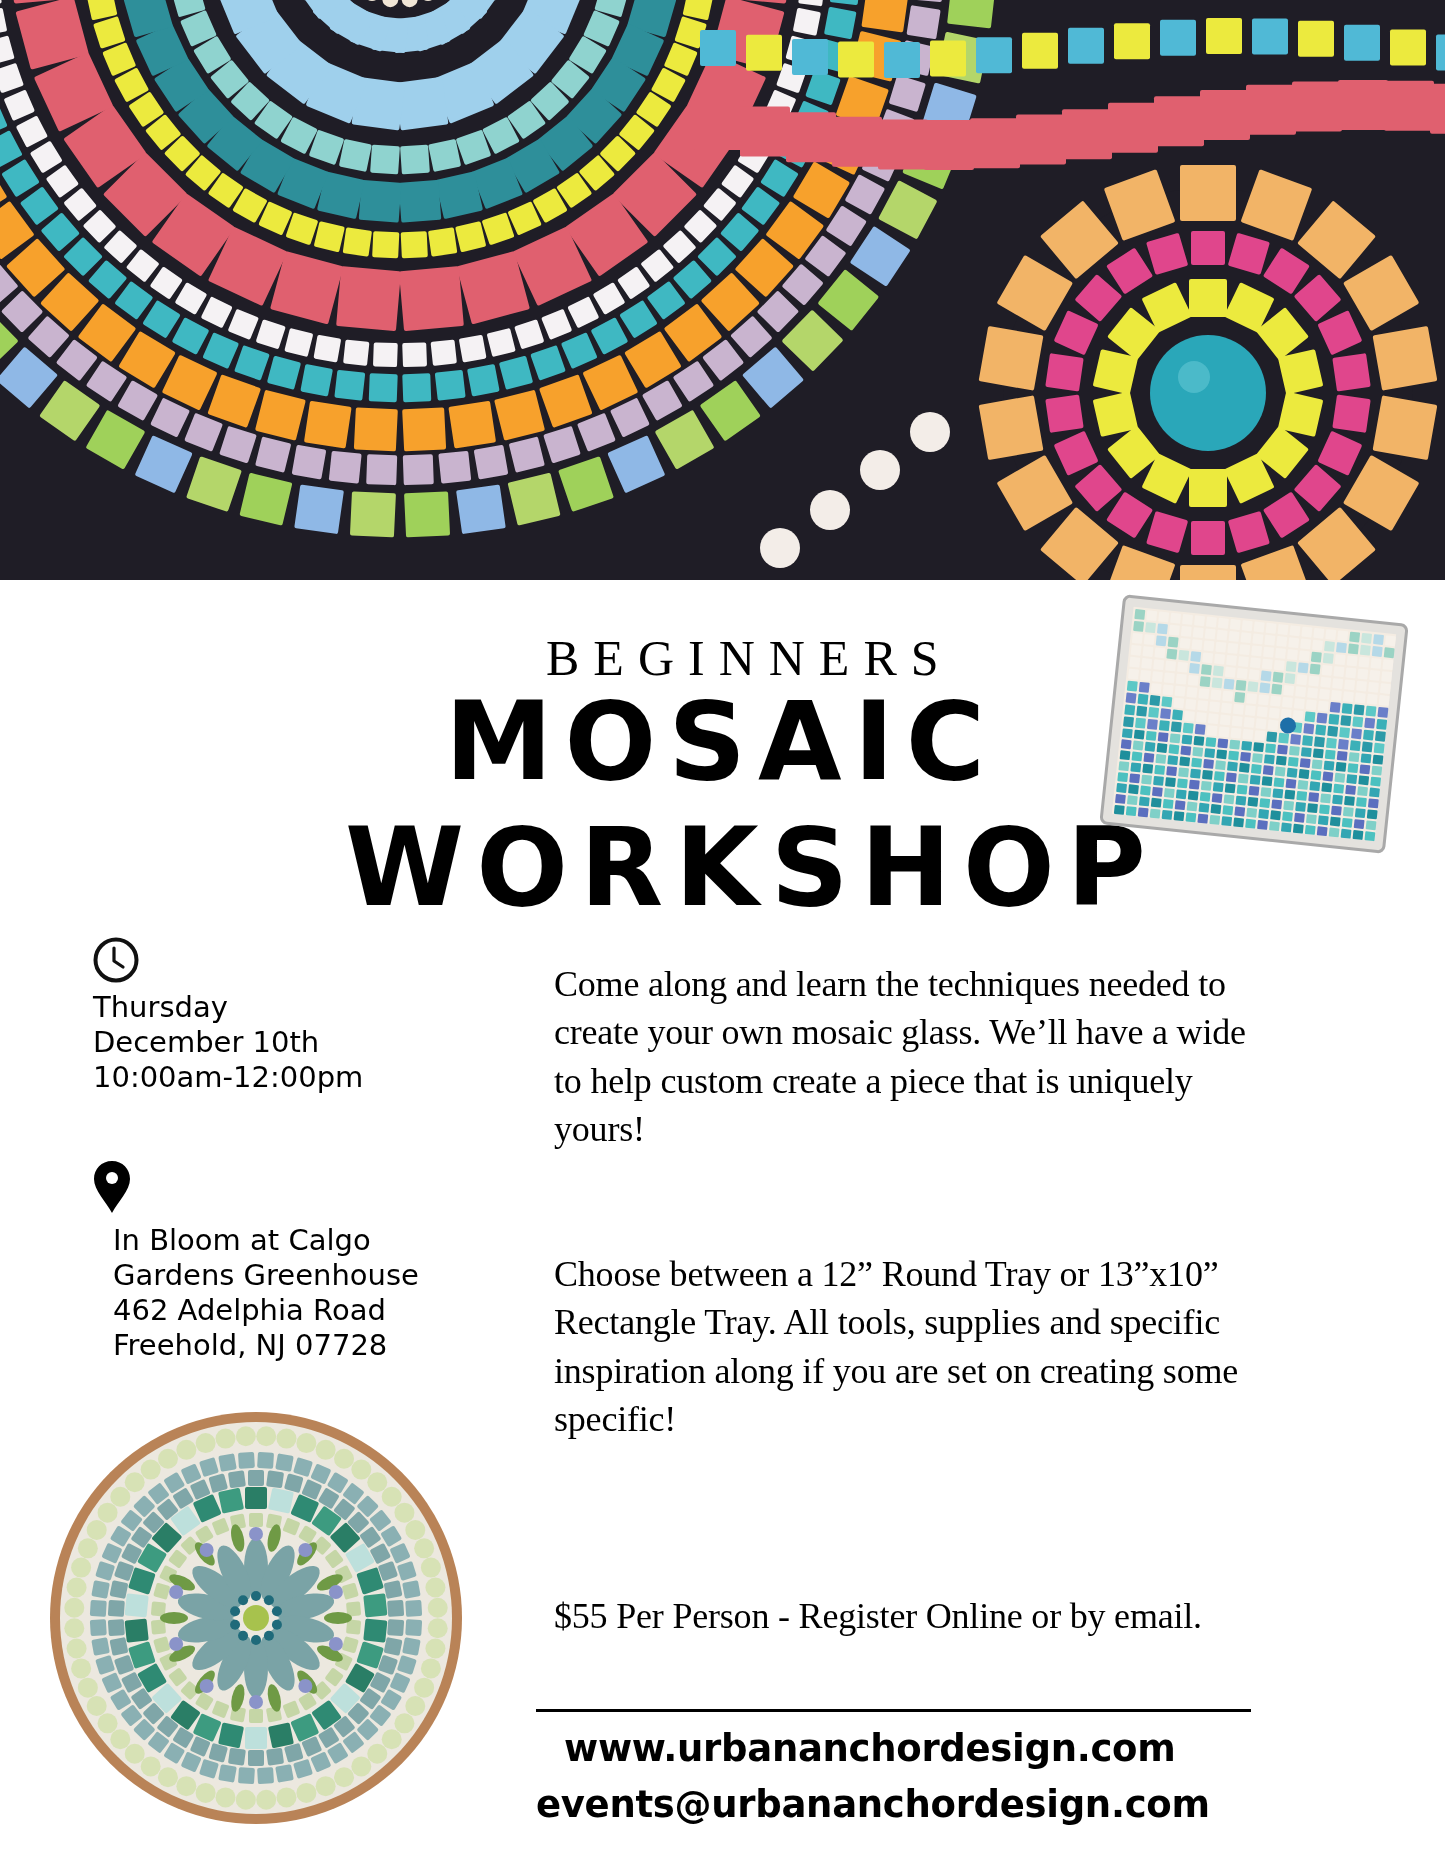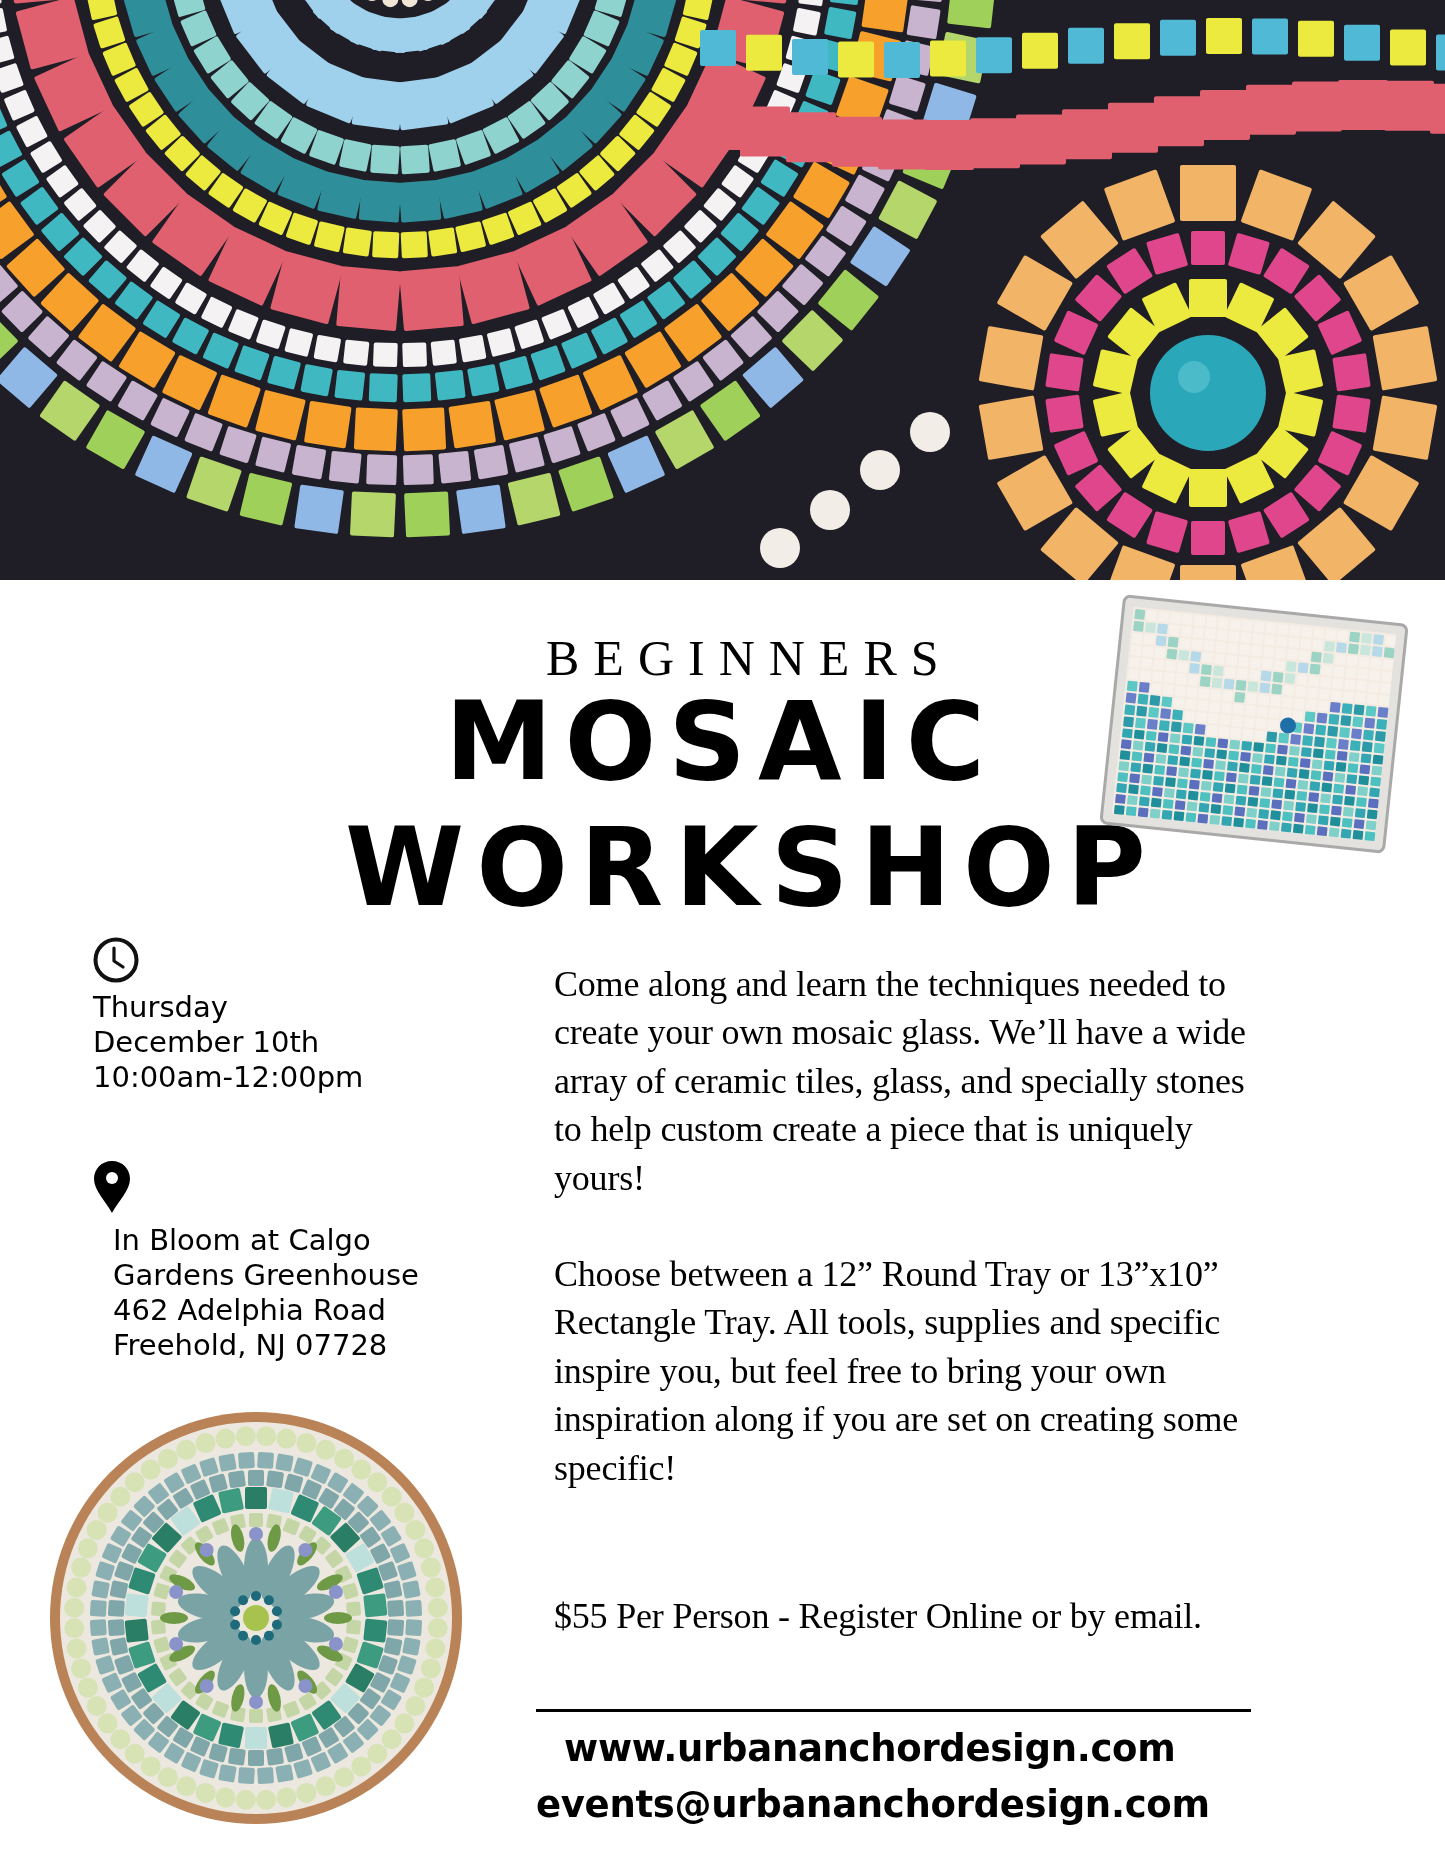--- a/index.html
+++ b/index.html
@@ -1262,28 +1262,26 @@
       <circle cx="210" cy="188" r="5" fill="#1f6a7a"></circle>
       <circle cx="222.9312755504344" cy="192.20162612375117" r="5" fill="#1f6a7a"></circle>
       <circle cx="230.92324335849338" cy="203.20162612375114" r="5" fill="#1f6a7a"></circle>
       <circle cx="210" cy="210" r="13" fill="#a7c24d"></circle>
     </svg>
 </div>
 
 <div class="abs body-text para-1">
   <span class="line">Come along and learn the techniques needed to</span>
   <span class="line">create your own mosaic glass. We’ll have a wide</span>
-  <span class="line">array of ceramic tiles, glass, and specially stones</span>
   <span class="line">to help custom create a piece that is uniquely</span>
   <span class="line">yours!</span>
 </div>
 <div class="abs body-text para-2">
   <span class="line">Choose between a 12” Round Tray or 13”x10”</span>
   <span class="line">Rectangle Tray. All tools, supplies and specific</span>
-  <span class="line">inspire you, but feel free to bring your own</span>
   <span class="line">inspiration along if you are set on creating some</span>
   <span class="line">specific!</span>
 </div>
 <div class="abs body-text para-3">
   <span class="line">$55 Per Person - Register Online or by email.</span>
 </div>
 
 <div class="abs rule"></div>
 
 <a class="abs contact contact-web">www.urbananchordesign.com</a>

